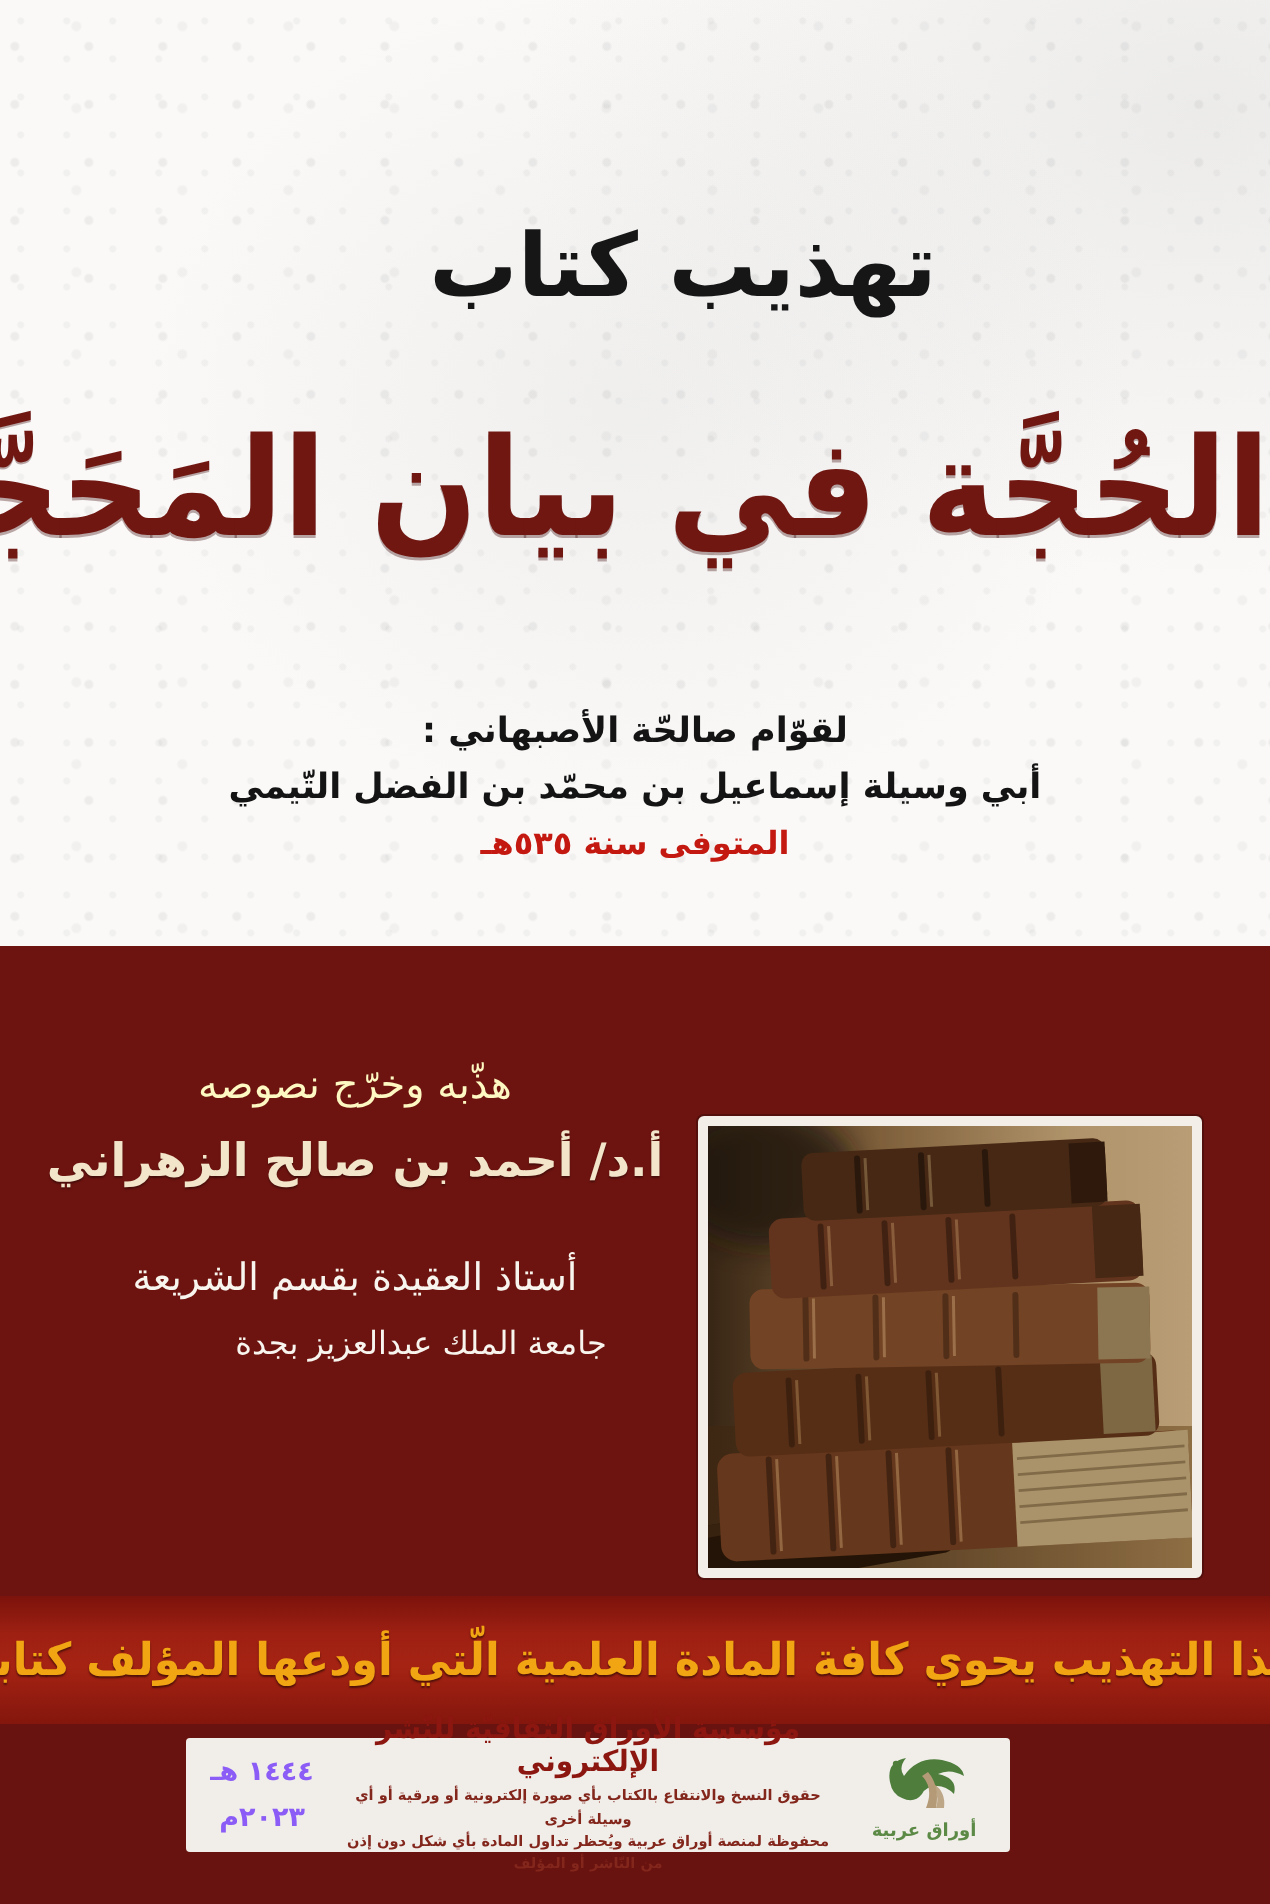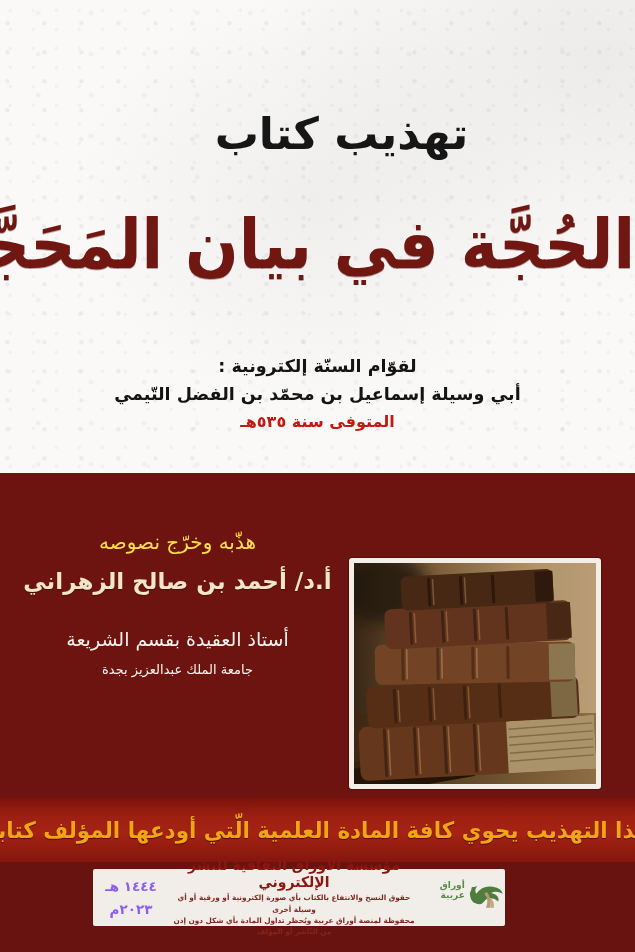--- a/index.html
+++ b/index.html
@@ -39,33 +39,33 @@
   }
   .attribution .intro,.attribution .orig-author{font-size:17.5px;color:#141414;}
   .attribution .death{font-size:16px;color:#c41910;text-align:center;}
   
   .middle-section{
     position:absolute;top:473px;left:0;width:635px;height:325px;
     background:#6e1410;
   }
   .editor-intro{
     position:absolute;top:530px;left:0;width:355px;text-align:center;
-    color:#fde047;font-size:20px;
+    color:#fef9c3;font-size:20px;
   }
   .editor-name{
     position:absolute;top:568px;left:0;width:355px;text-align:center;
     color:#f3e5c9;font-size:23px;font-weight:bold;text-shadow:0 1px 1px rgba(0,0,0,.35);
   }
   .editor-role{
     position:absolute;top:628px;left:0;width:355px;text-align:center;
     color:#f8f4ee;font-size:19px;
   }
   .editor-univ{
     position:absolute;top:662px;left:0;width:355px;text-align:center;
-    color:#f8f4ee;font-size:13px;
+    color:#f8f4ee;font-size:16px;padding-left:33px;
   }
   .photo-frame{
     position:absolute;top:558px;left:349px;width:242px;height:221px;
     border:5px solid #f3efe8;border-radius:3px;background:#8a6a42;
     box-shadow:0 0 0 1px rgba(0,0,0,.25);
   }
   .photo-frame svg{display:block;}
   
   .gold-band{
     position:absolute;top:798px;left:0;width:635px;height:64px;
@@ -82,21 +82,21 @@
     position:absolute;top:862px;left:0;width:635px;height:90px;
     background:#691310;
   }
   .pub-strip{
     position:absolute;top:7px;left:93px;width:412px;height:57px;
     background:#f1eeea;border-radius:2px;
     display:flex;flex-direction:row;align-items:center;
     direction:rtl;
   }
   .logo-block{
-    width:86px;display:flex;flex-direction:row;align-items:flex-start;
+    width:86px;display:flex;flex-direction:column;align-items:center;
     justify-content:center;padding-top:2px;
   }
   .logo-text{font-size:9px;color:#5c8a46;font-weight:bold;margin-top:-1px;}
   .publisher-block{flex:1;text-align:center;padding:0 4px;}
   .publisher-name{
     font-size:14px;font-weight:bold;color:#8c1710;margin-bottom:3px;
     transform:scaleY(1.05);
   }
   .rights{font-size:7.3px;color:#83261c;line-height:1.55;font-weight:bold;}
   .dates-block{
@@ -106,21 +106,21 @@
 </style>
 </head>
 <body>
 
 <div class="cover">
 
   <div class="top-section">
     <div class="kicker">تهذيب كتاب</div>
     <div class="main-title">الحُجَّة في بيان المَحَجَّة</div>
     <div class="attribution">
-      <div class="intro">لقوّام السنّة إلكترونية :</div>
+      <div class="intro">لقوّام صالحّة الأصبهاني :</div>
       <div class="orig-author">أبي وسيلة إسماعيل بن محمّد بن الفضل التّيمي</div>
       <div class="death">المتوفى سنة ٥٣٥هـ</div>
     </div>
   </div>
 
   <div class="middle-section"></div>
   <div class="editor-intro">هذّبه وخرّج نصوصه</div>
   <div class="editor-name">أ.د/ أحمد بن صالح الزهراني</div>
   <div class="editor-role">أستاذ العقيدة بقسم الشريعة</div>
   <div class="editor-univ">جامعة الملك عبدالعزيز بجدة</div>

